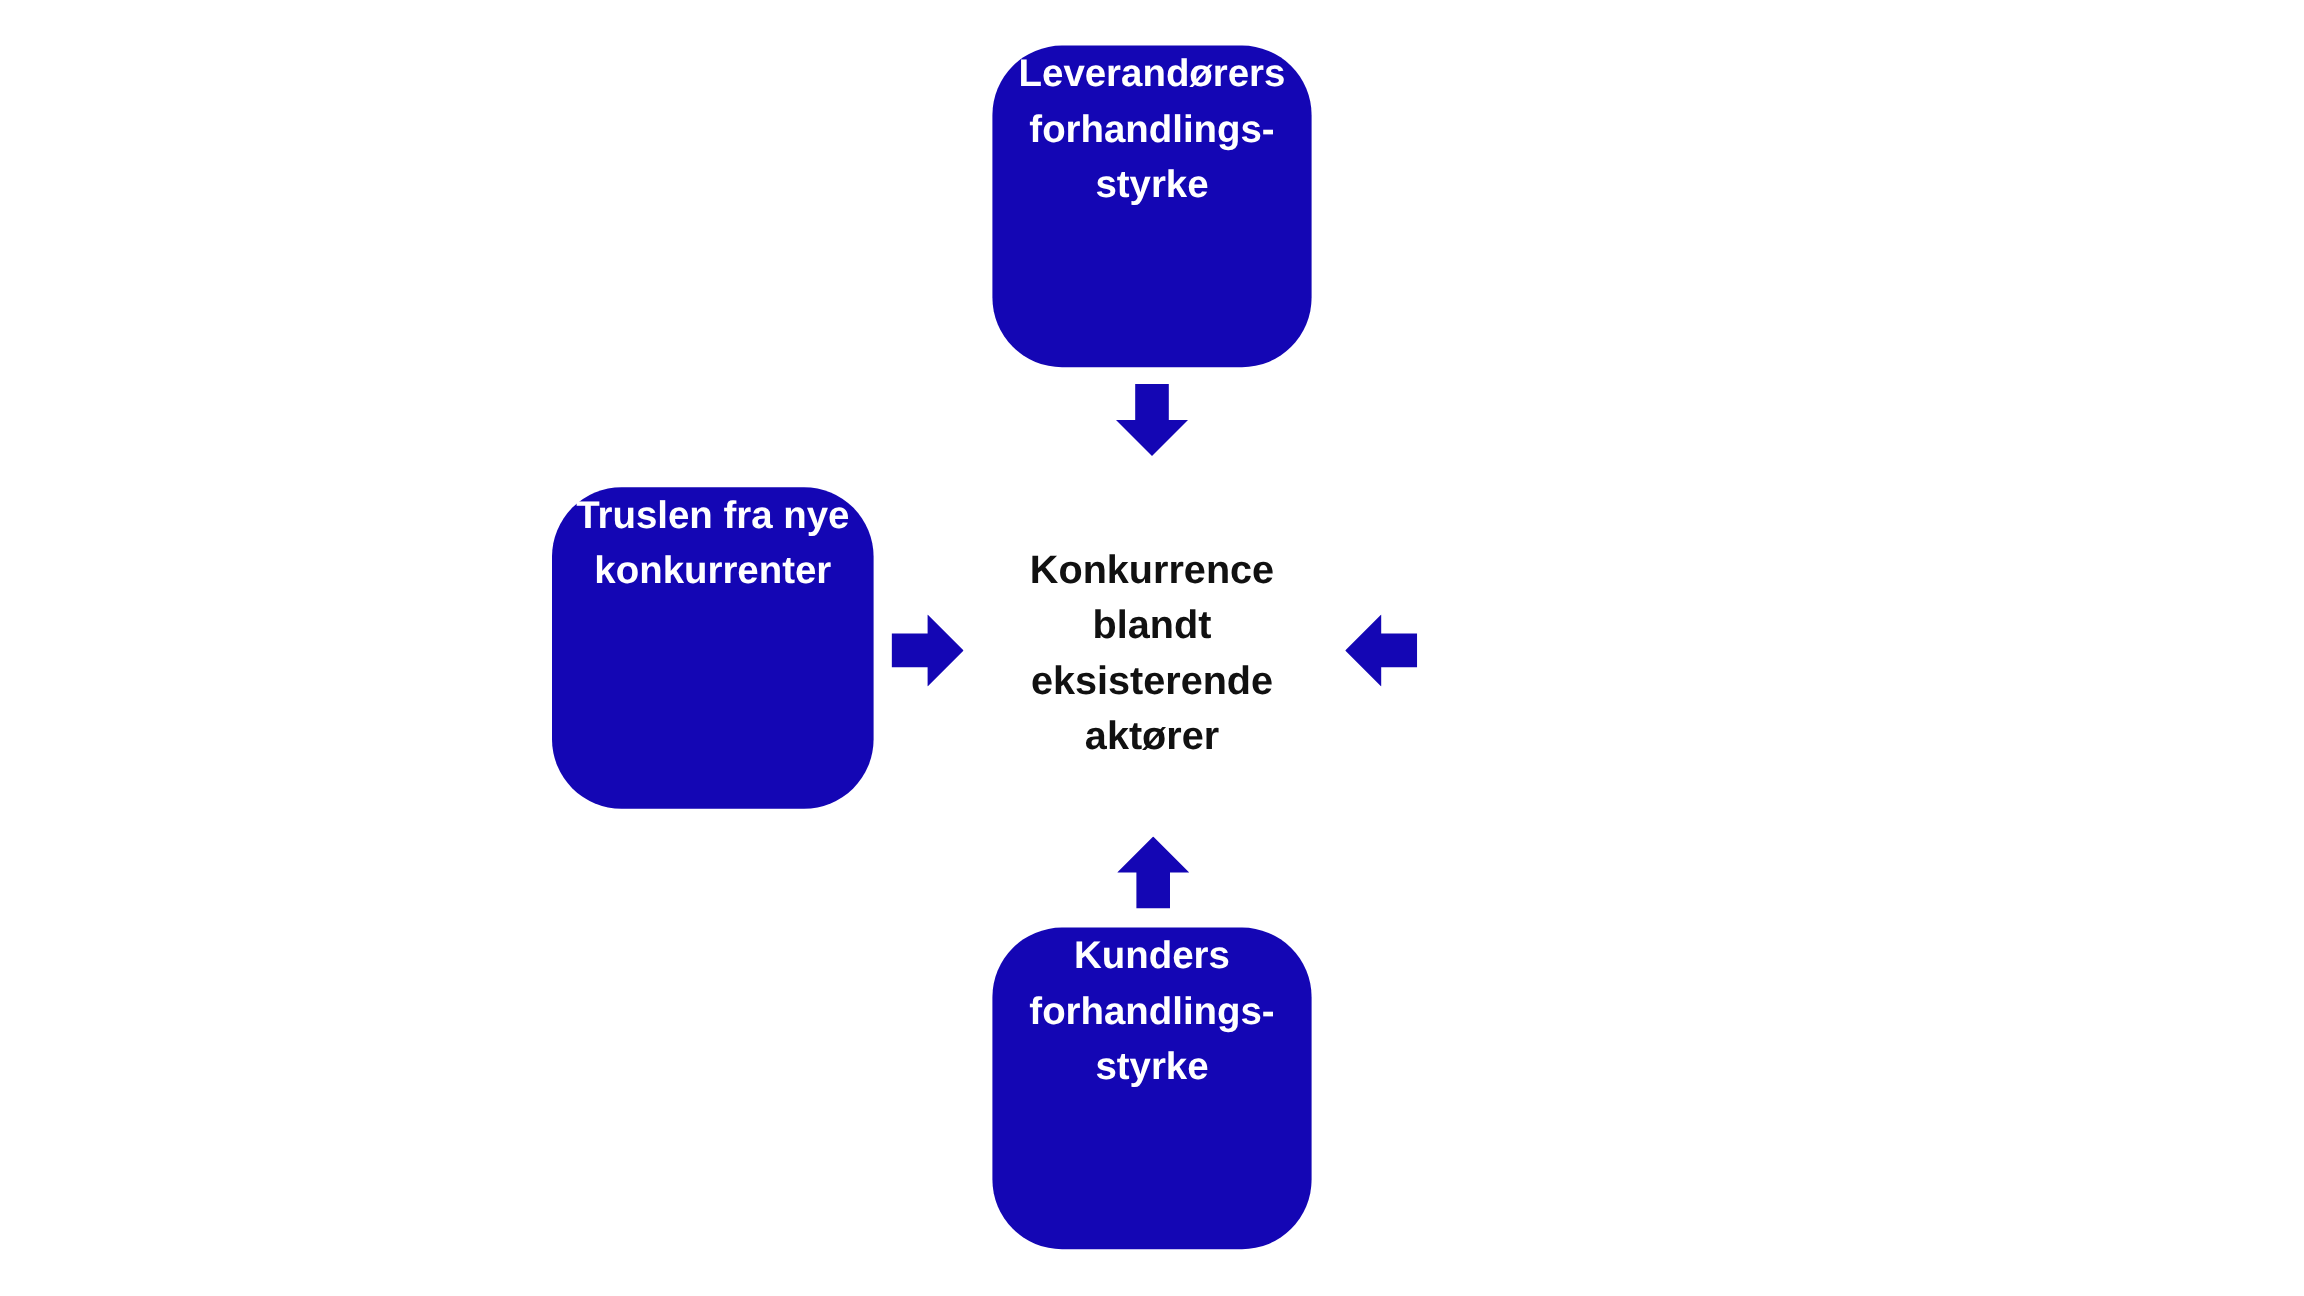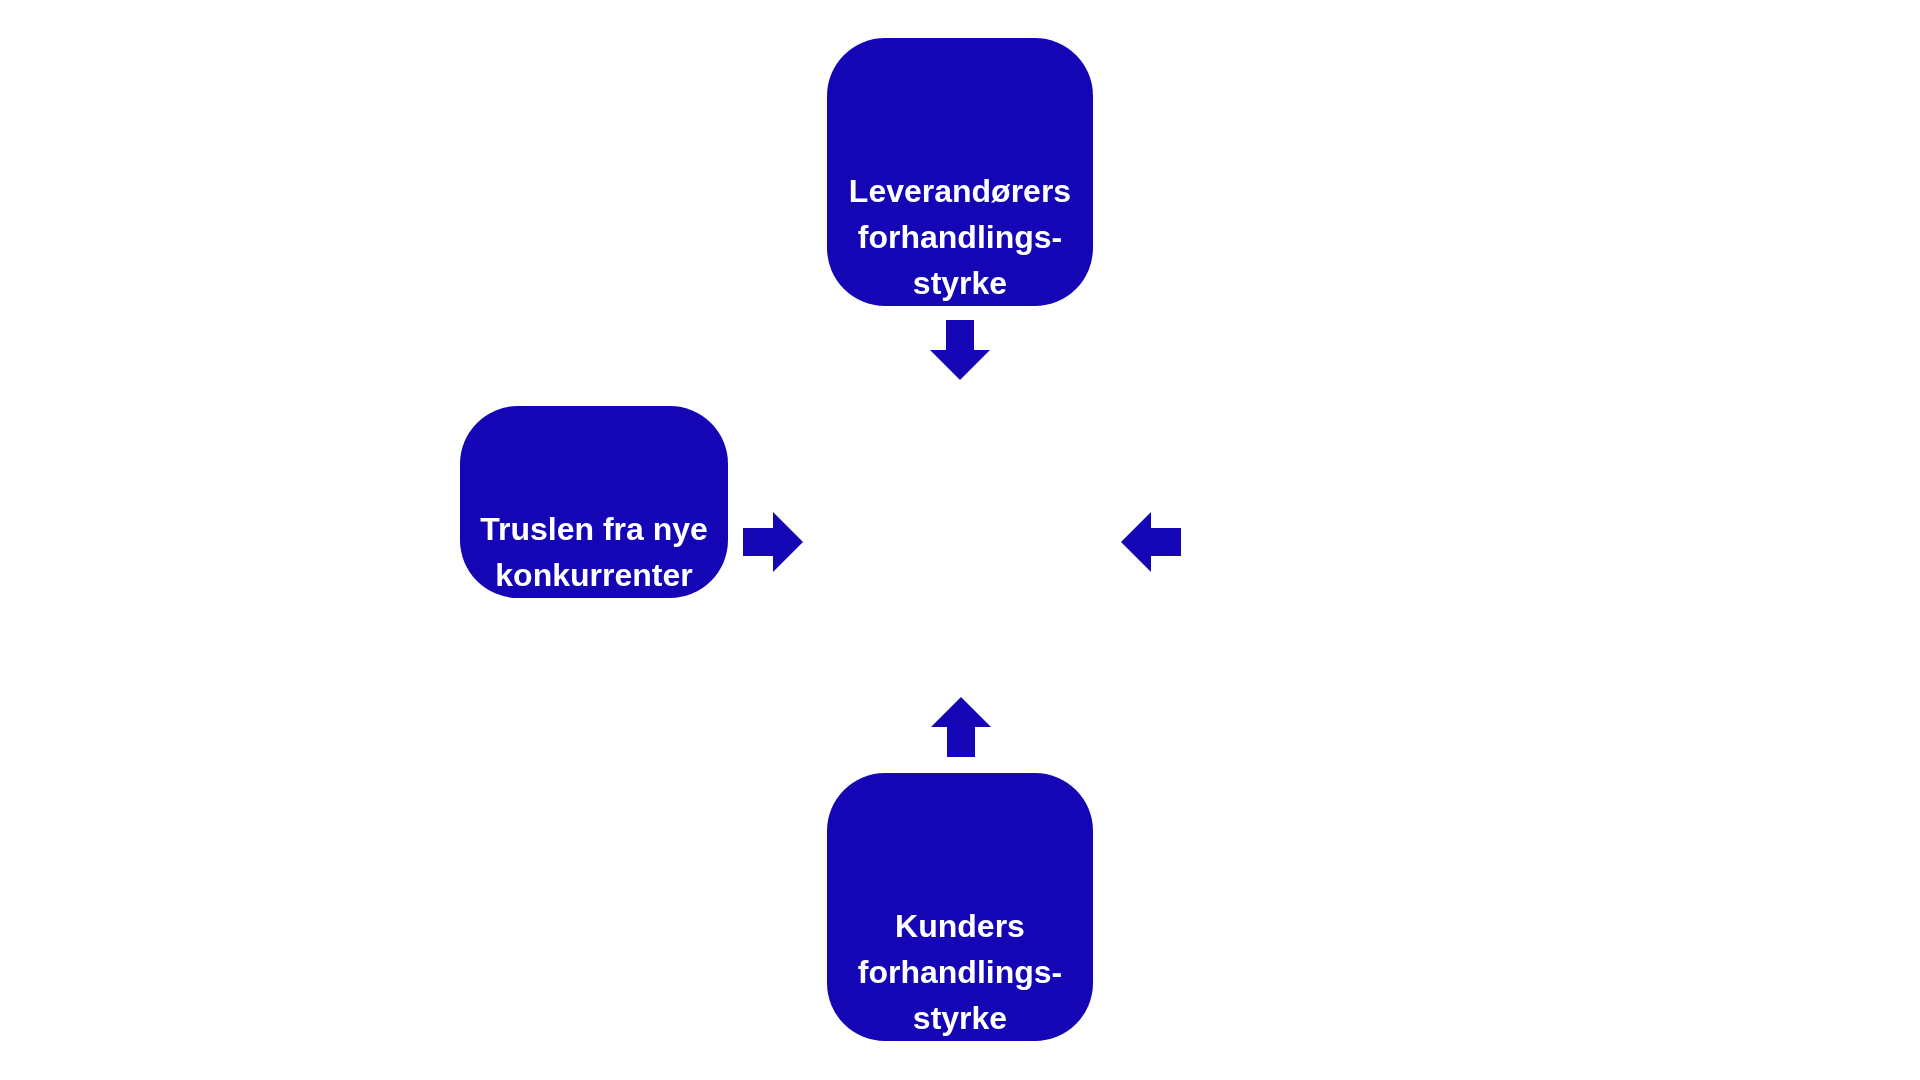--- a/index.html
+++ b/index.html
@@ -17,30 +17,30 @@
     background: var(--bg);
     font-family: "Liberation Sans", sans-serif;
     overflow: hidden;
   }
   .force-box {
     position: absolute;
     background: var(--accent);
     color: var(--on-accent);
     border-radius: 58px;
     display: flex;
-    align-items: flex-end;
+    align-items: flex-start;
     justify-content: center;
     text-align: center;
     font-weight: 700;
     font-size: 32px;
     line-height: 46px;
     white-space: pre-line;
   }
   #box-top    { left: 827px;  top: 38px;  width: 266px; height: 268px; }
-  #box-left   { left: 460px;  top: 406px; width: 268px; height: 192px; }
+  #box-left   { left: 460px;  top: 406px; width: 268px; height: 268px; }
   #box-right  { left: 1197px; top: 406px; width: 268px; height: 268px; }
   #box-bottom { left: 827px;  top: 773px; width: 266px; height: 268px; }
   .center-label {
     position: absolute;
     left: 780px;
     top: 452px;
     width: 360px;
     text-align: center;
     font-weight: 700;
     font-size: 33px;
@@ -75,20 +75,24 @@
 konkurrenter</span>
   </div>
 
 
   <div class="force-box" id="box-bottom">
     <span>Kunders
 forhandlings-
 styrke</span>
   </div>
 
+  <div class="center-label">Konkurrence
+blandt
+eksisterende
+aktører</div>
 
   <svg class="block-arrow" id="arrow-down" viewBox="0 0 60 60" xmlns="http://www.w3.org/2000/svg" aria-hidden="true">
     <polygon points="16,0 44,0 44,30 60,30 30,60 0,30 16,30" fill="currentColor"></polygon>
   </svg>
 
   <svg class="block-arrow" id="arrow-up" viewBox="0 0 60 60" xmlns="http://www.w3.org/2000/svg" aria-hidden="true">
     <polygon points="30,0 60,30 44,30 44,60 16,60 16,30 0,30" fill="currentColor"></polygon>
   </svg>
 
   <svg class="block-arrow" id="arrow-right" viewBox="0 0 60 60" xmlns="http://www.w3.org/2000/svg" aria-hidden="true">

